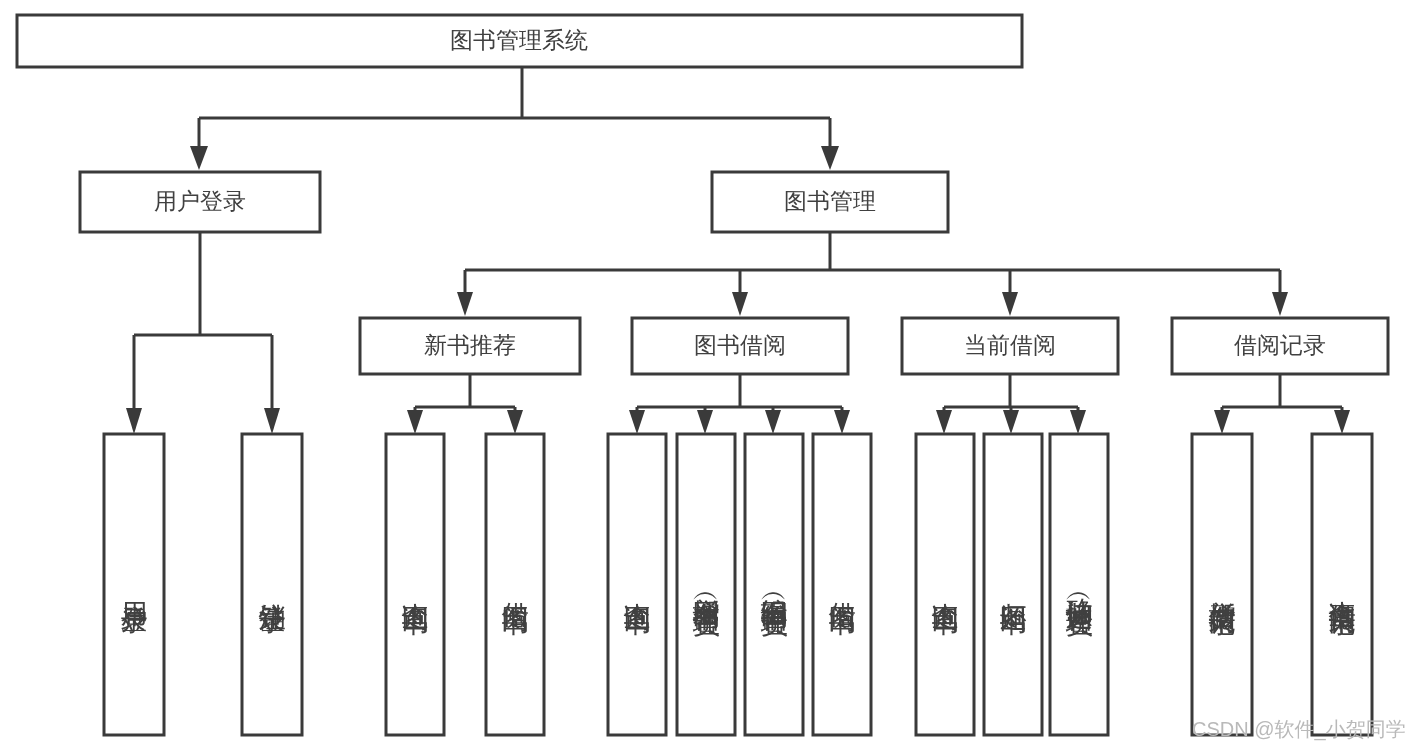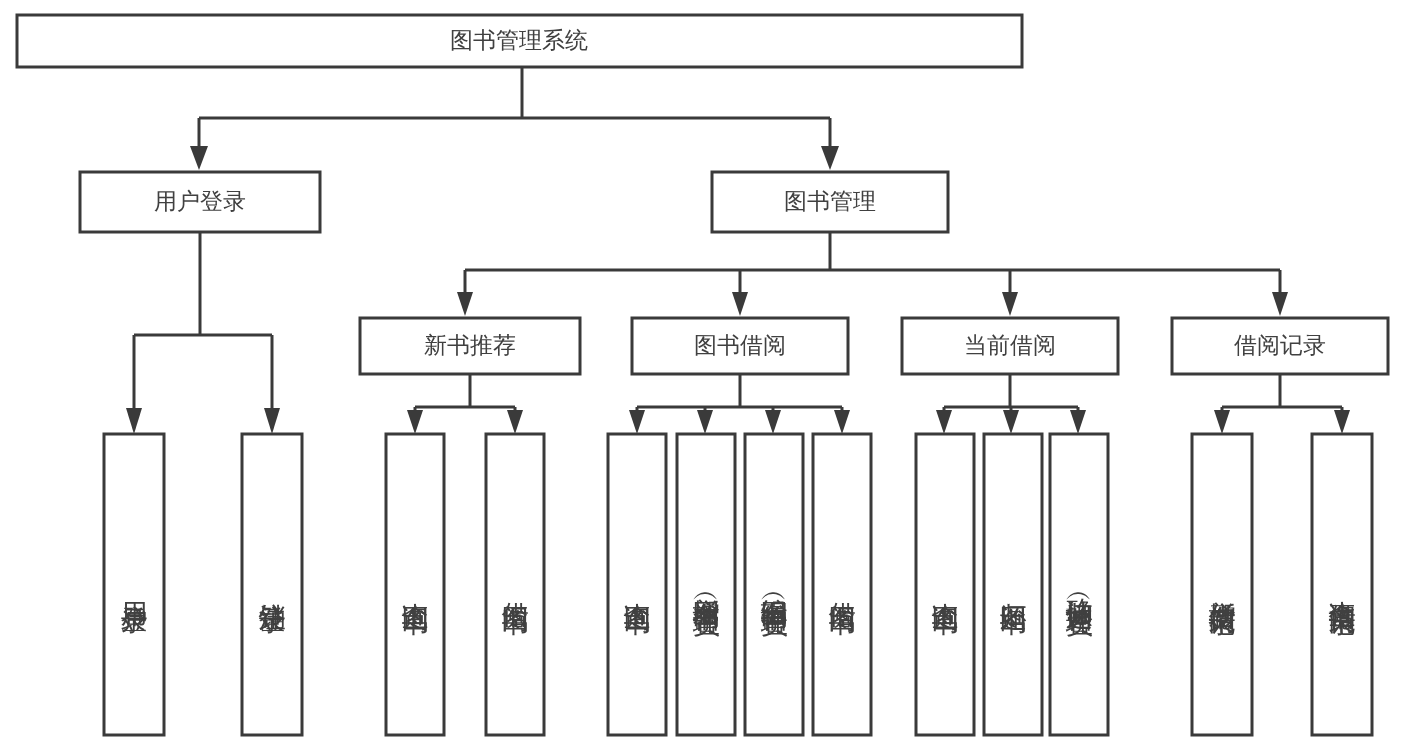--- a/index.html
+++ b/index.html
@@ -192,14 +192,15 @@
   <div class="leaf-label" style="left:745px; top:434px; width:58px; height:301px;">编辑图书（管理员）</div>
   <div class="leaf-label" style="left:813px; top:434px; width:58px; height:301px;">借阅图书</div>
 
   <div class="leaf-label" style="left:916px; top:434px; width:58px; height:301px;">查询图书</div>
   <div class="leaf-label" style="left:984px; top:434px; width:58px; height:301px;">归还图书</div>
   <div class="leaf-label" style="left:1050px; top:434px; width:58px; height:301px;">确认归还（管理员）</div>
 
   <div class="leaf-label" style="left:1192px; top:434px; width:60px; height:301px;">新增借阅记录</div>
   <div class="leaf-label" style="left:1312px; top:434px; width:60px; height:301px;">查询借阅记录</div>
 
+  <div class="watermark" style="left:1192px; top:716px;">CSDN @软件_小贺同学</div>
 
 </div>
 
 </body></html>

